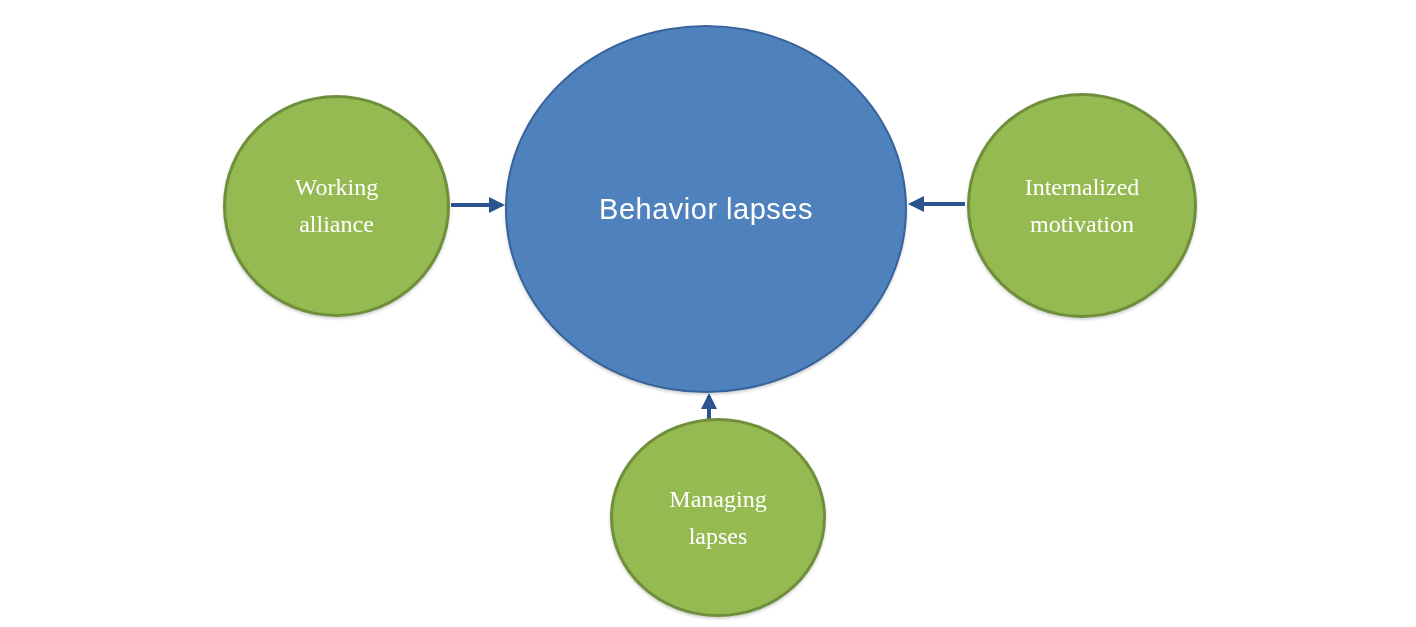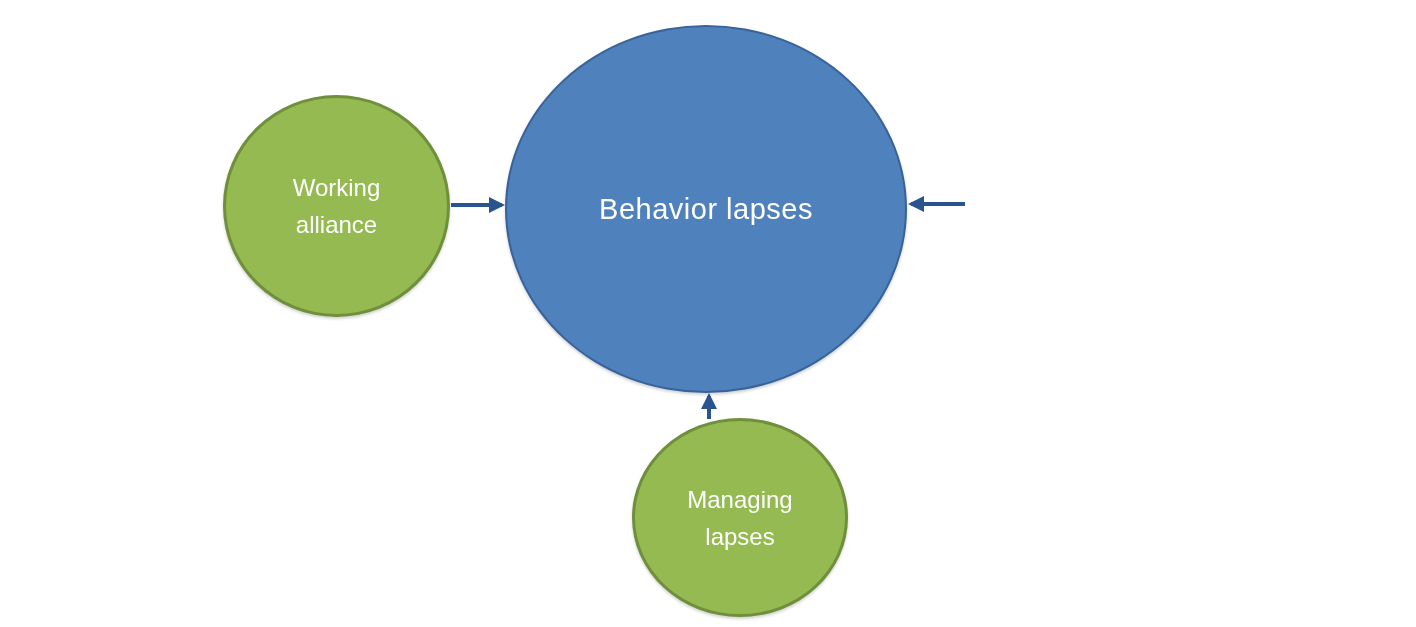--- a/index.html
+++ b/index.html
@@ -43,28 +43,28 @@
     font-size: 29px;
     font-weight: 400;
     letter-spacing: 0.5px;
   }
   .satellite {
     background: var(--node-fill, #94ba51);
     border: 3px solid var(--node-border, #6f8f3b);
     box-shadow: 0 2px 3px rgba(0,0,0,0.18);
   }
   .satellite .label {
-    font-family: Liberation Sans, sans-serif;
+    font-family: Liberation Serif, serif;
     font-size: 24px;
     line-height: 37px;
     font-weight: 400;
   }
   .sat-left   { left: 223px; top: 95px;  width: 227px; height: 222px; }
   .sat-right  { left: 967px; top: 93px;  width: 230px; height: 225px; }
-  .sat-bottom { left: 632px; top: 418px; width: 216px; height: 199px; }
+  .sat-bottom { left: 610px; top: 418px; width: 216px; height: 199px; }
   .arrows {
     position: absolute;
     left: 0;
     top: 0;
     pointer-events: none;
   }
   .arrows line {
     stroke: var(--arrow, #295490);
     stroke-width: 4;
   }
@@ -90,19 +90,23 @@
 
   <div class="node center-node">
     <div class="label">Behavior lapses</div>
   </div>
 
   <div class="node satellite sat-left">
     <div class="label">Working
 alliance</div>
   </div>
 
+  <div class="node satellite sat-right">
+    <div class="label">Internalized
+motivation</div>
+  </div>
 
   <div class="node satellite sat-bottom">
     <div class="label">Managing
 lapses</div>
   </div>
 
 </div>
 
 </body></html>

